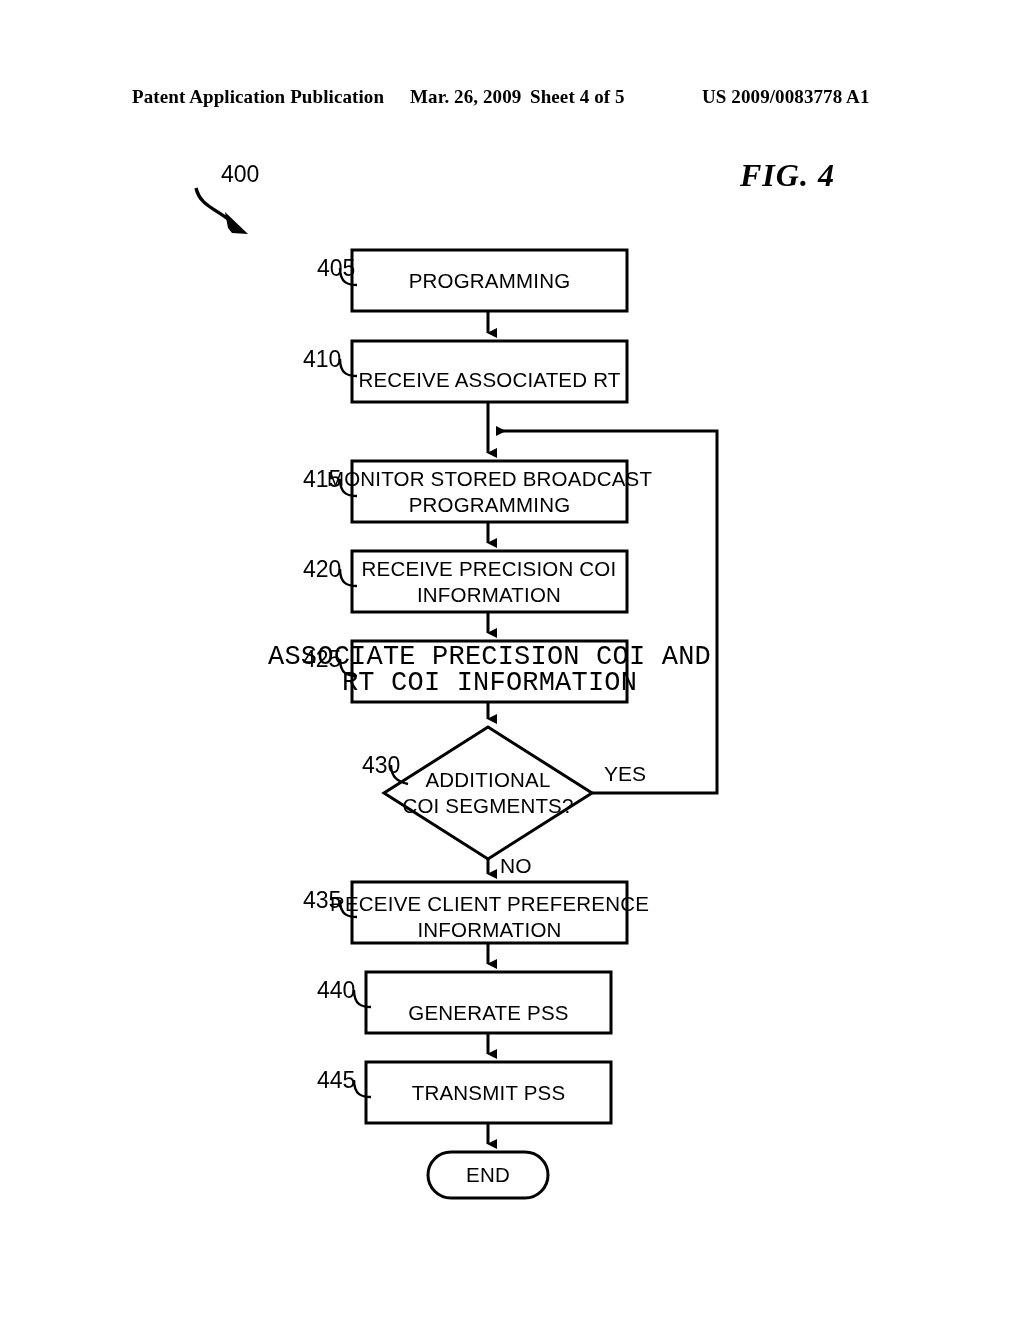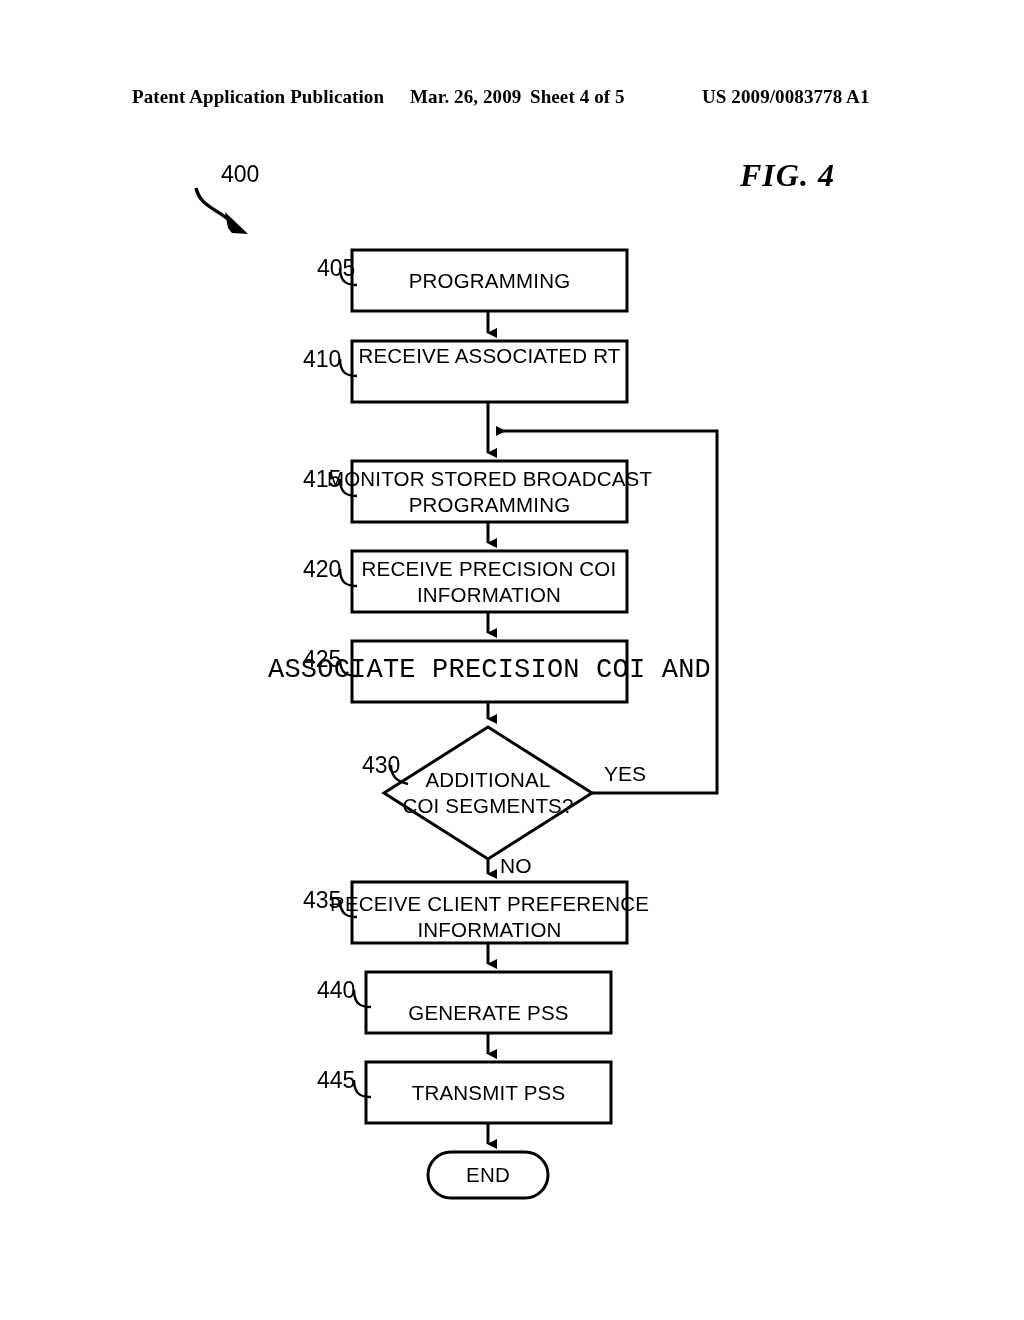--- a/index.html
+++ b/index.html
@@ -185,36 +185,37 @@
   <path class="leader" d="M391,765 C391,778 399,782 408,784"></path>
   <path class="leader" d="M340,900 C340,915 348,917 357,917"></path>
   <path class="leader" d="M354,990 C354,1005 362,1007 371,1007"></path>
   <path class="leader" d="M354,1080 C354,1095 362,1097 371,1097"></path>
 </svg>
 
 <div class="box-text" style="left:352px; top:250px; width:275px; height:61px;">
   <span>PROGRAMMING</span>
 </div>
 
-<div class="box-text" style="left:352px; top:325px; width:275px; height:61px;">
+<div class="box-text" style="left:352px; top:349px; width:275px; height:61px;">
   <span>RECEIVE ASSOCIATED RT</span>
 </div>
 
 <div class="box-text" style="left:352px; top:461px; width:275px; height:61px;">
   <span>MONITOR STORED BROADCAST</span>
   <span>PROGRAMMING</span>
 </div>
 
 <div class="box-text" style="left:352px; top:551px; width:274px; height:61px;align-items:center;">
   <span>RECEIVE PRECISION COI</span>
   <span>INFORMATION</span>
 </div>
 
 <div class="box-text" style="left:350px; top:641px; width:279px; height:58px; font-size:27px;font-family:Liberation Mono, monospace;">
   <span>ASSOCIATE PRECISION COI AND</span>
+  <span>RT COI INFORMATION</span>
 </div>
 
 <div class="box-text" style="left:384px; top:762px; width:208px; height:62px;">
   <span>ADDITIONAL</span>
   <span>COI SEGMENTS?</span>
 </div>
 
 <div class="box-text" style="left:352px; top:882px; width:275px; height:69px;">
   <span>RECEIVE CLIENT PREFERENCE</span>
   <span>INFORMATION</span>

